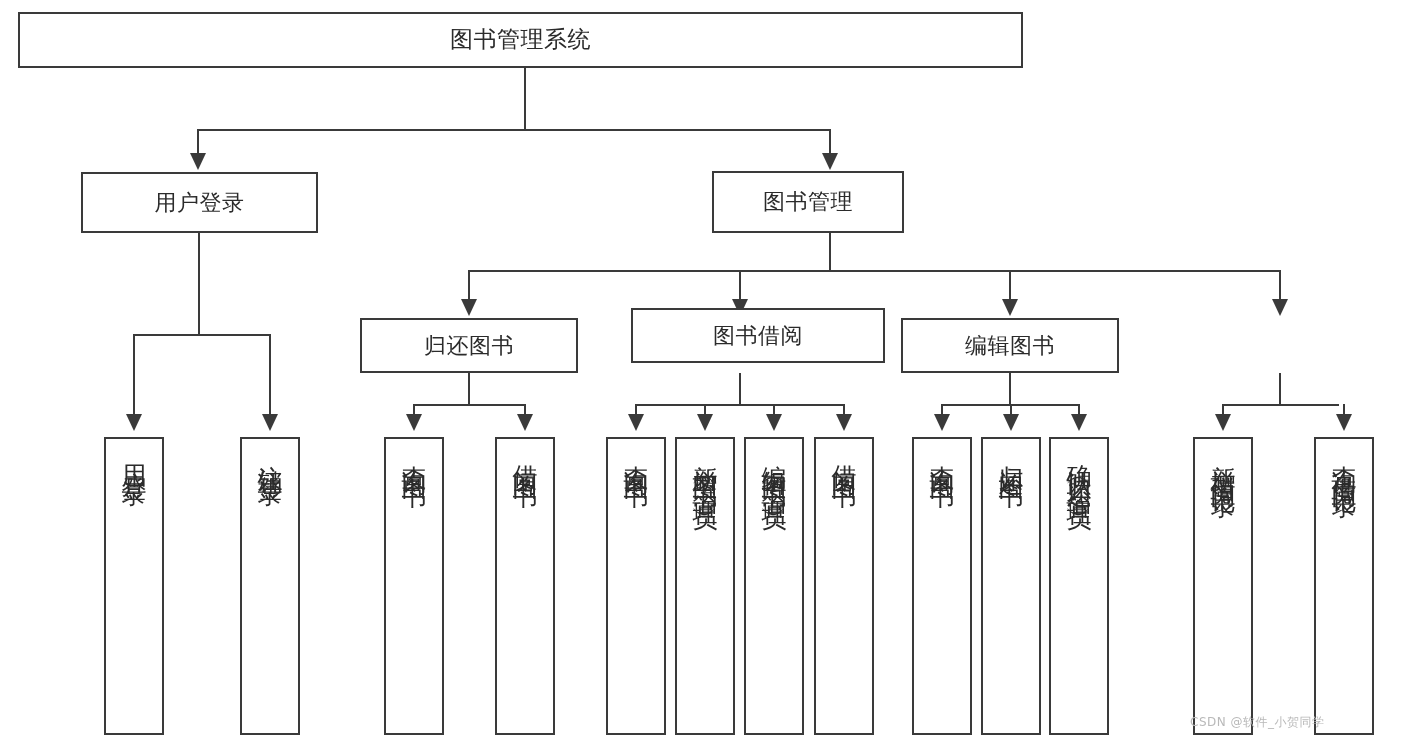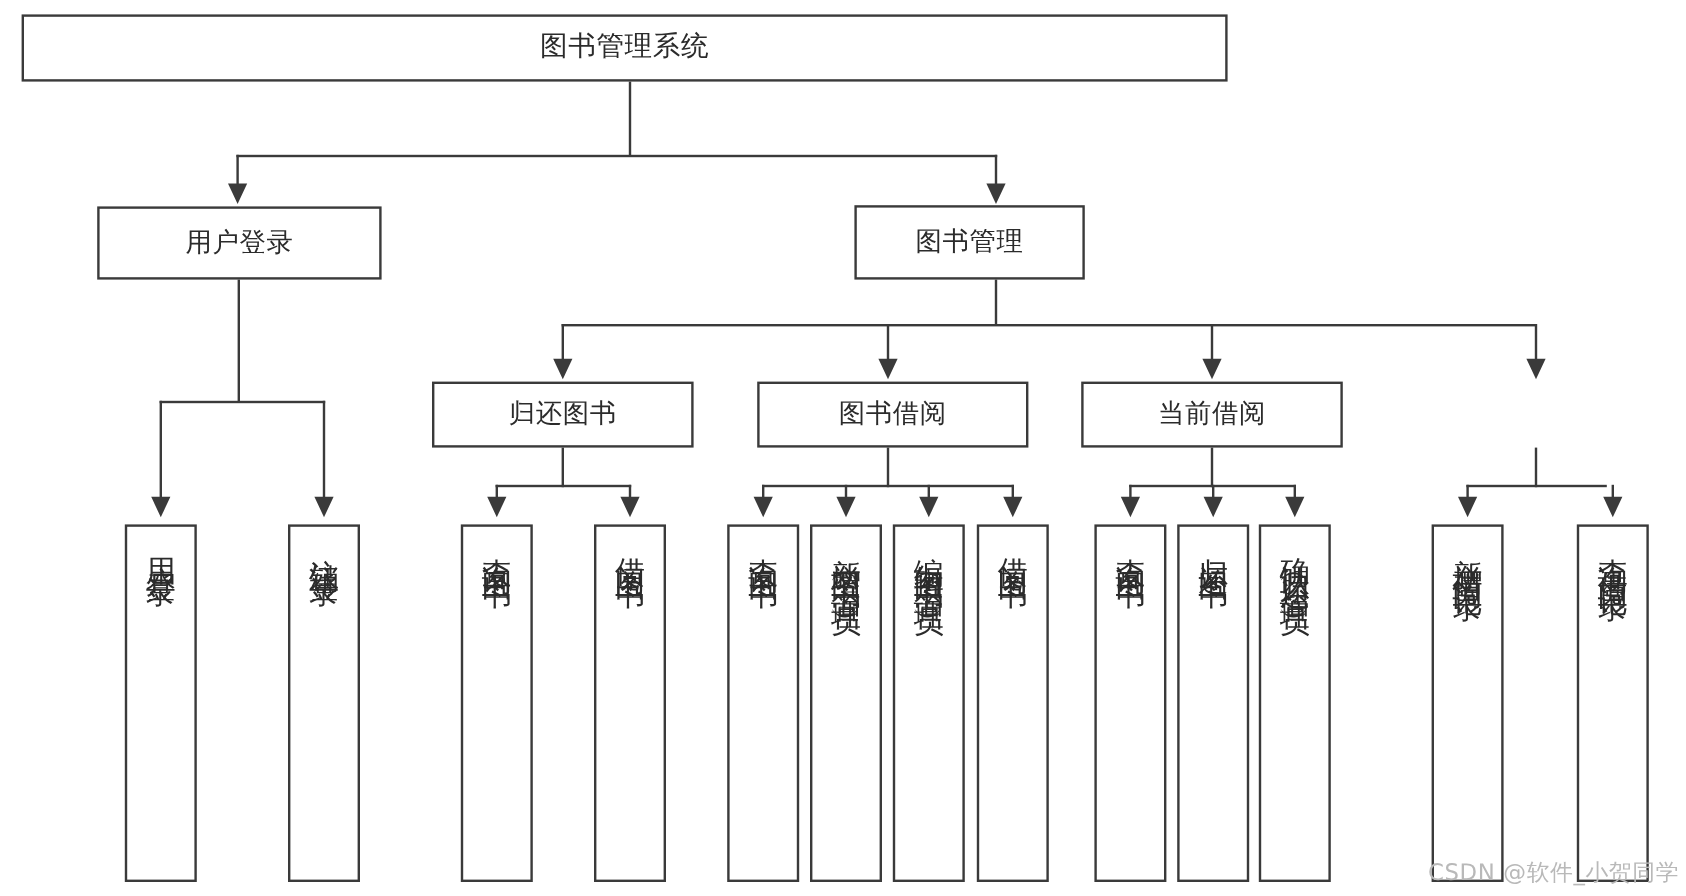--- a/index.html
+++ b/index.html
@@ -62,21 +62,21 @@
     position:absolute;
     width:0;height:0;
     border-left:8px solid transparent;
     border-right:8px solid transparent;
     border-top:17px solid #3a3a3a;
   }
   
   #watermark{
     position:absolute;
     color:#b9b9b9;
-    font-size:19px;
+    font-size:12px;
     white-space:nowrap;
     letter-spacing:0.5px;
     pointer-events:none;
   }
 </style>
 </head>
 <body>
 
 <div id="canvas">
 
@@ -115,25 +115,25 @@
   <div class="conn vline" style="left:739px; top:270px; width:2px; height:33px;"></div>
   <div class="arrow" style="left:732px; top:299px;"></div>
   <div class="conn vline" style="left:1009px; top:270px; width:2px; height:33px;"></div>
   <div class="arrow" style="left:1002px; top:299px;"></div>
   <div class="conn vline" style="left:1279px; top:270px; width:2px; height:33px;"></div>
   <div class="arrow" style="left:1272px; top:299px;"></div>
 
   <div class="node horiz" style="left:360px; top:318px; width:218px; height:55px;">
     <span class="label">归还图书</span>
   </div>
-  <div class="node horiz" style="left:631px; top:318px; width:226px; height:55px;">
+  <div class="node horiz" style="left:631px; top:308px; width:254px; height:55px;font-family:Liberation Serif, serif;">
     <span class="label">图书借阅</span>
   </div>
   <div class="node horiz" style="left:901px; top:318px; width:218px; height:55px;">
-    <span class="label">当前借阅</span>
+    <span class="label">编辑图书</span>
   </div>
 
   <div class="conn vline" style="left:468px; top:373px; width:2px; height:33px;"></div>
   <div class="conn hline" style="left:413px; top:404px; width:113px; height:2px;"></div>
   <div class="conn vline" style="left:413px; top:404px; width:2px; height:14px;"></div>
   <div class="arrow" style="left:406px; top:414px;"></div>
   <div class="conn vline" style="left:524px; top:404px; width:2px; height:14px;"></div>
   <div class="arrow" style="left:517px; top:414px;"></div>
 
   <div class="conn vline" style="left:739px; top:373px; width:2px; height:33px;"></div>

